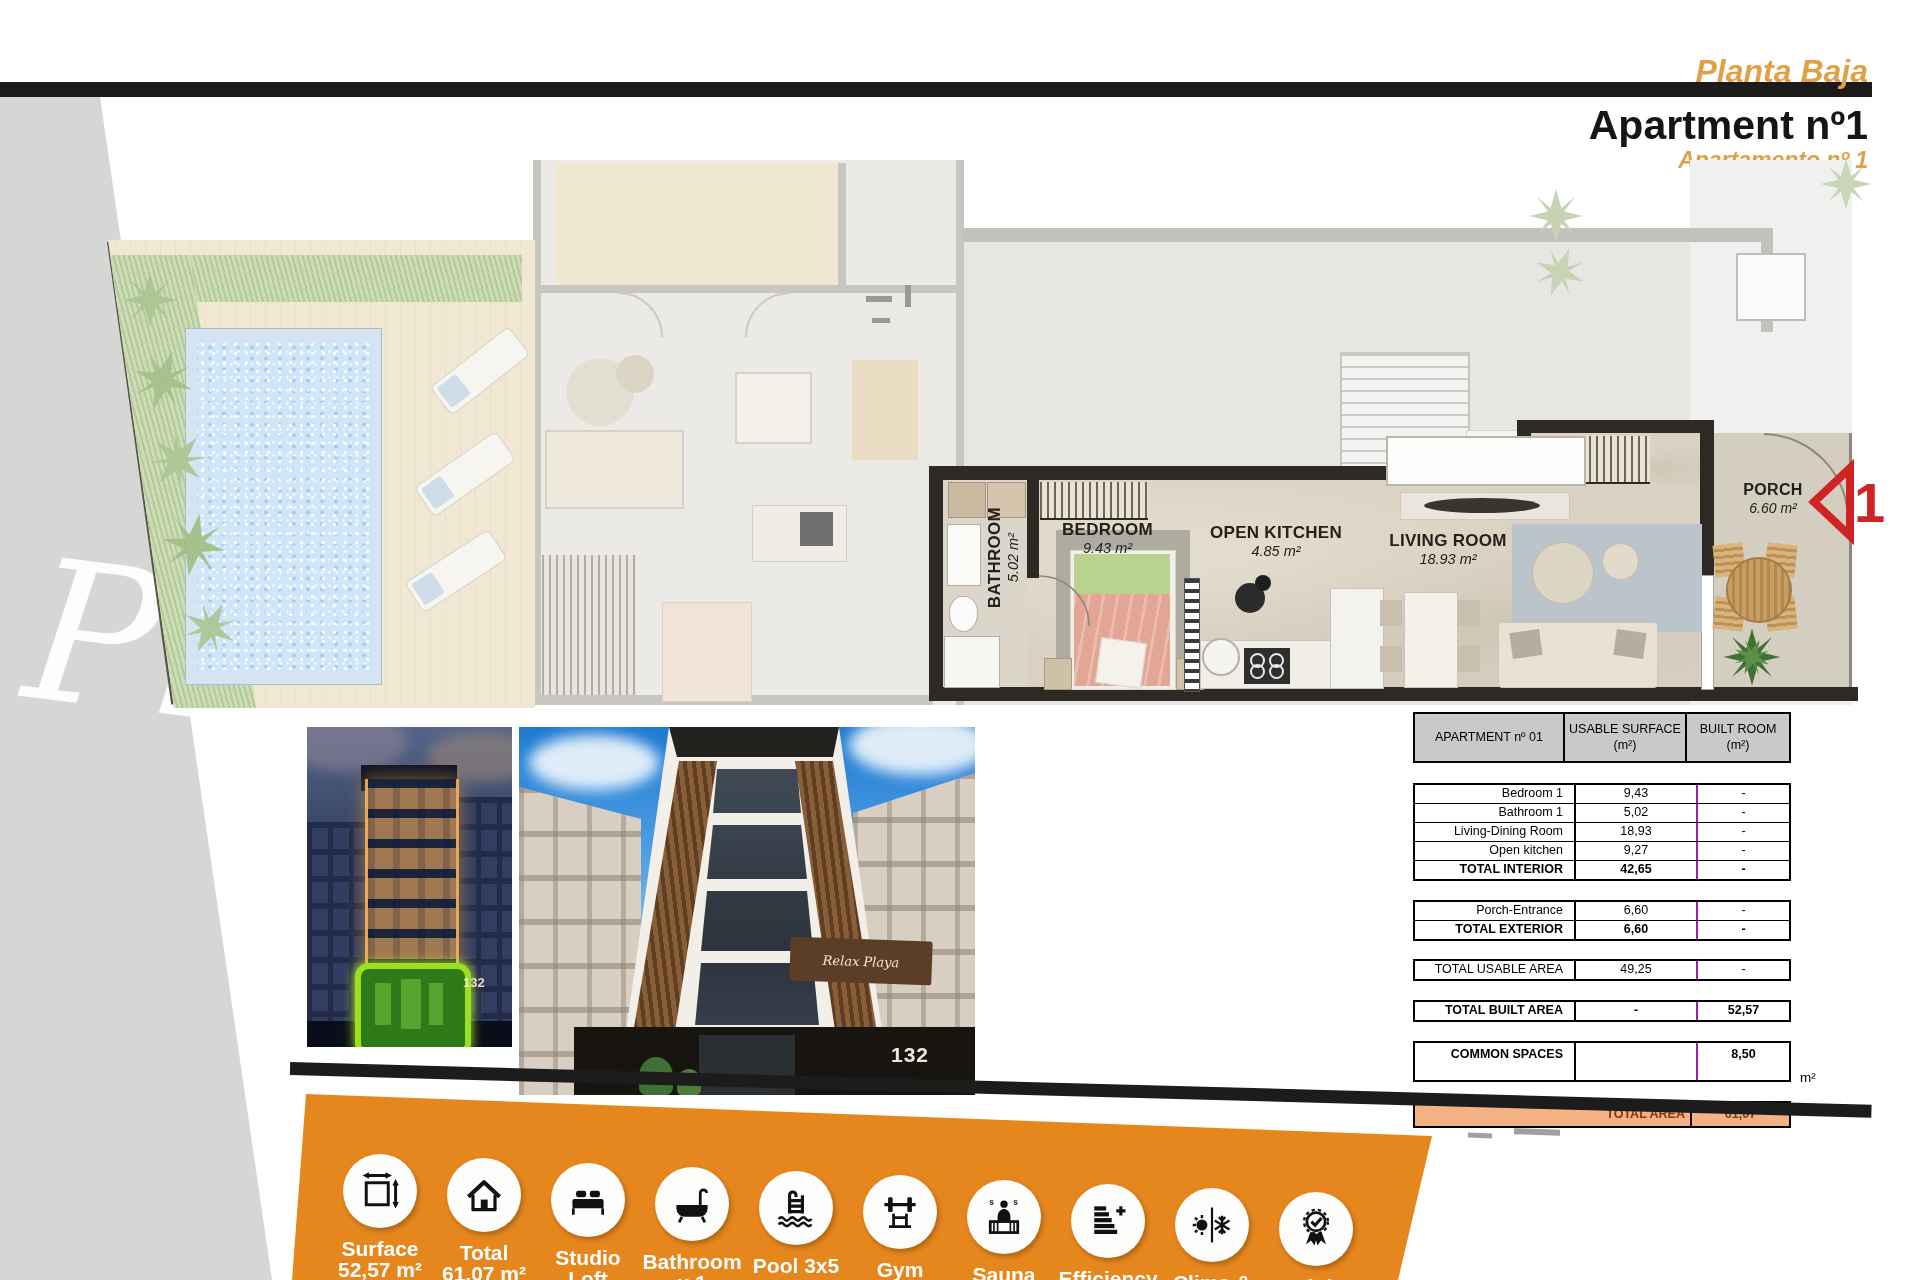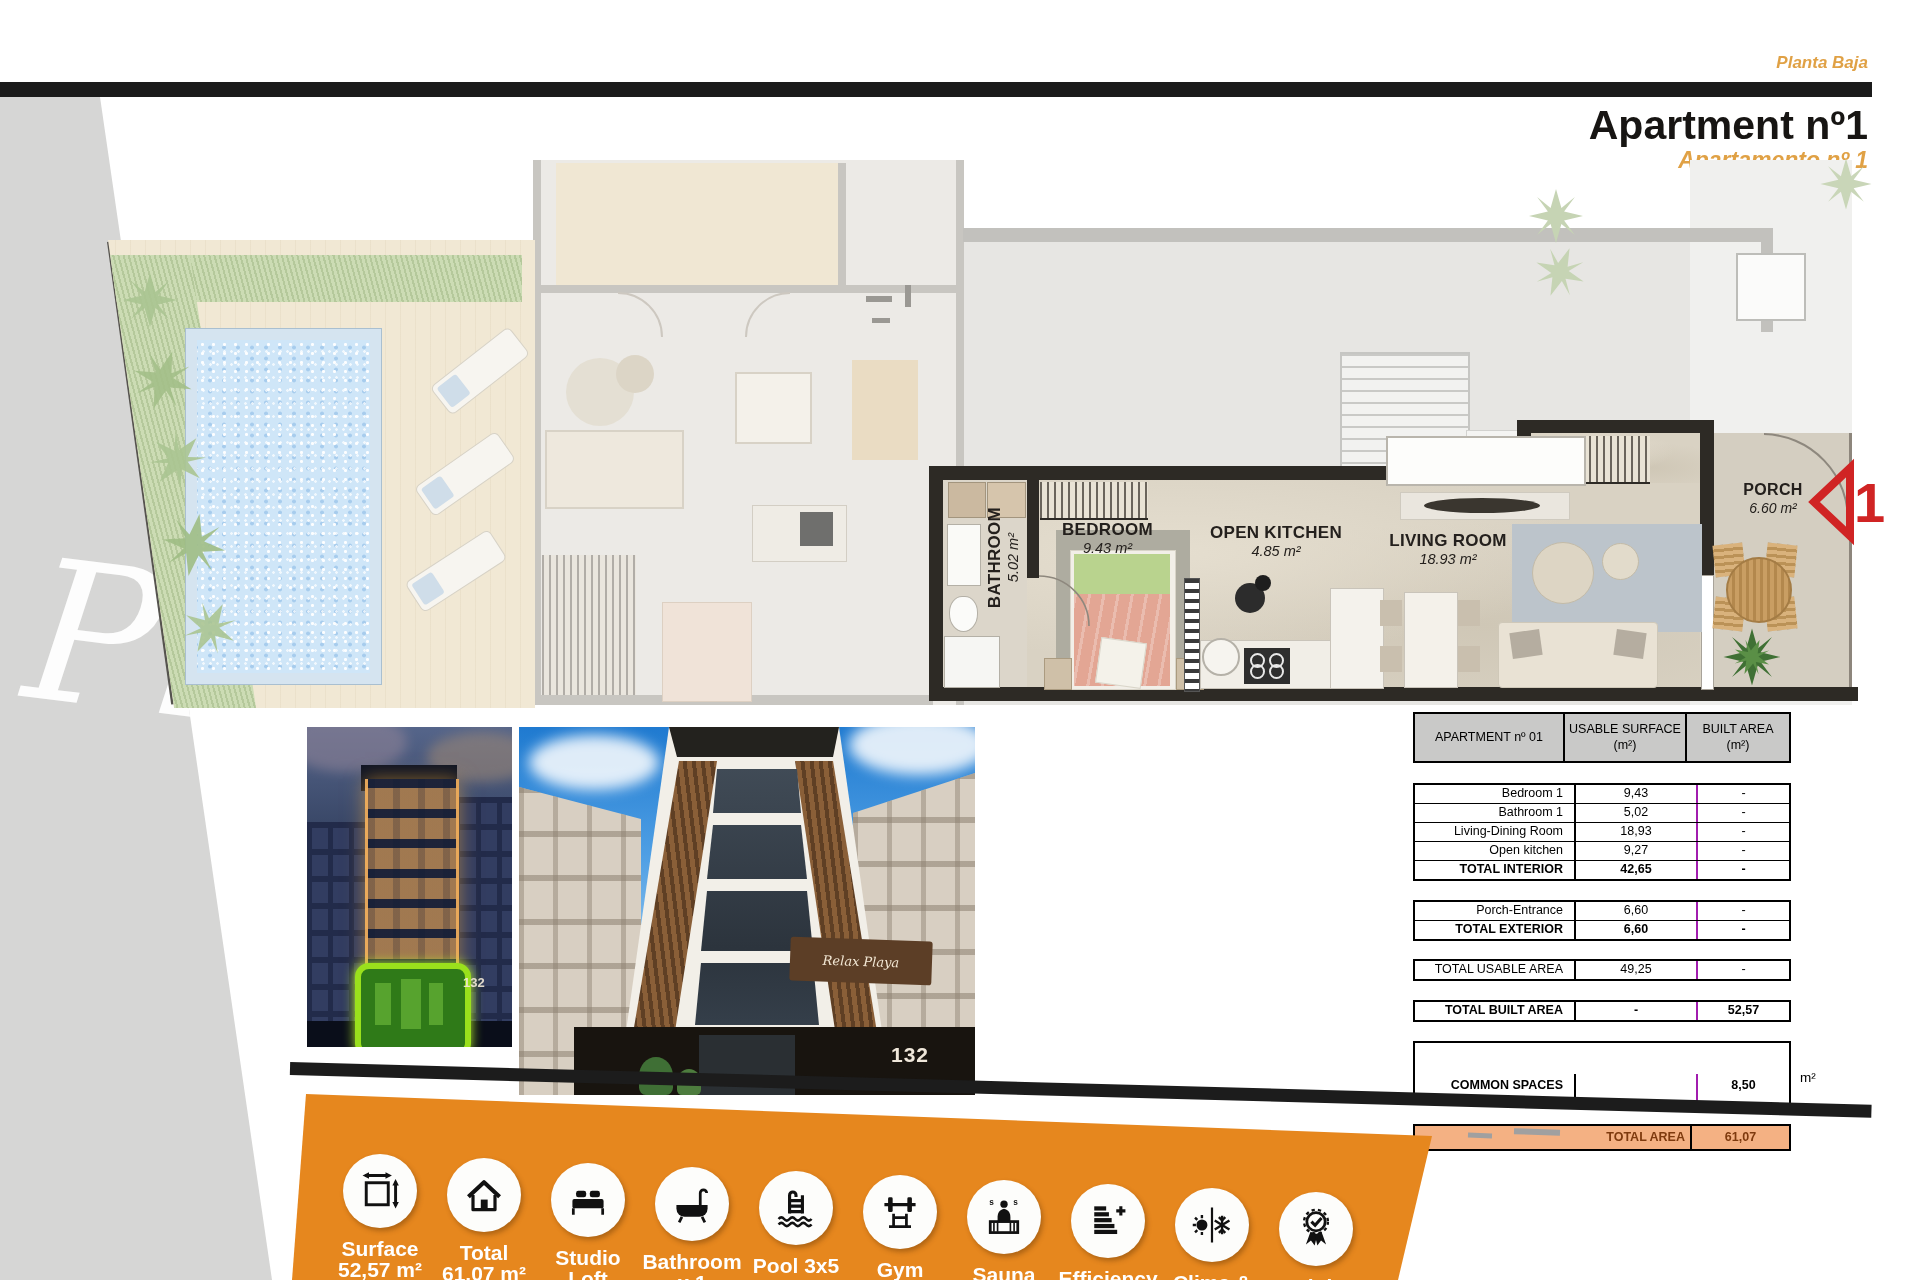--- a/index.html
+++ b/index.html
@@ -4,21 +4,21 @@
 <style>
   html,body{margin:0;padding:0;background:#888;}
   .canvas{position:relative;width:1920px;height:1280px;background:#ffffff;overflow:hidden;
           font-family:"Liberation Sans",sans-serif;color:#1c1a18;}
   .abs{position:absolute;}
 
   
   .topbar{position:absolute;left:0;top:82px;width:1872px;height:15px;background:#1b1b1b;}
   .h-right{position:absolute;right:52px;text-align:right;white-space:nowrap;}
   .title-main{top:4px;font-size:47px;font-weight:800;letter-spacing:1px;color:#171513;}
-  .title-sub{top:53px;font-size:17px;font-style:italic;color:#e0a145;font-weight:600;}
+  .title-sub{top:53px;font-size:32px;font-style:italic;color:#e0a145;font-weight:600;}
   .apt-main{top:102px;font-size:41px;font-weight:800;color:#171513;}
   .apt-sub{top:147px;font-size:23px;font-style:italic;color:#e0a145;font-weight:600;}
 
   
   .grayband{position:absolute;left:0;top:97px;width:300px;height:1183px;background:#d6d6d5;
             clip-path:polygon(0 0,100px 0,272px 1183px,0 1183px);}
   .watermark{position:absolute;left:28px;top:430px;font-family:"DejaVu Serif",serif;
              font-style:italic;font-size:195px;color:#ffffff;transform:rotate(7deg);opacity:.95;}
   .paper-edge{position:absolute;left:107px;top:242px;width:3px;height:467px;background:#55534e;
               transform:rotate(-7.9deg);transform-origin:top left;}
@@ -61,21 +61,21 @@
 
   
   .tbl{position:absolute;left:1413px;top:712px;width:378px;font-size:12.5px;color:#000;}
   .thead{display:flex;height:47px;border:2px solid #000;background:#c9c9c8;font-weight:normal;}
   .th{display:flex;flex-direction:column;justify-content:center;text-align:center;line-height:1.25;}
   .c1{width:148px;}.c2{width:120px;}.c3{flex:1;}
   .th.c1{border-right:2px solid #000;}.th.c2{border-right:2px solid #000;}
   .tgroup{border:2px solid #000;background:#fff;}
   .trow{display:flex;height:18px;line-height:17px;}
   .trow + .trow{border-top:1px solid #000;}
-  .tall .trow{height:29px;line-height:22px;margin-top:31px;}
+  .tall .trow{height:37px;line-height:22px;}
   .tc.c1{text-align:right;padding-right:11px;border-right:2px solid #000;}
   .tc.c2{text-align:center;border-right:2px solid #a21caf;}
   .tc.c3{text-align:center;}
   .ttotal{display:flex;height:23px;line-height:22px;border:2px solid #000;background:#f4b183;
           font-weight:bold;color:#7e3a0e;}
   .ttotal .lbl{width:270px;text-align:right;padding-right:5px;border-right:2px solid #000;}
   .ttotal .val{flex:1;text-align:center;}
   .total-unit{position:absolute;left:1800px;top:1070px;font-size:13.5px;color:#000;}
 
   
@@ -288,21 +288,21 @@
   <div class="abs" style="left:1854px;top:470px;font-size:56px;font-weight:800;color:#d02424;">1</div>
 
   <div class="tbl">
     <div class="thead">
       <div class="th c1">APARTMENT nº 01</div>
       <div class="th c2">
         <span>USABLE SURFACE</span>
         <span>(m²)</span>
       </div>
       <div class="th c3">
-        <span>BUILT AREA</span>
+        <span>BUILT ROOM</span>
         <span>(m²)</span>
       </div>
     </div>
     <div class="tgroup" style="margin-top:20px;">
       <div class="trow">
           <div class="tc c1">Bedroom 1</div>
           <div class="tc c2">9,43</div>
           <div class="tc c3">-</div>
         </div>
       <div class="trow">

